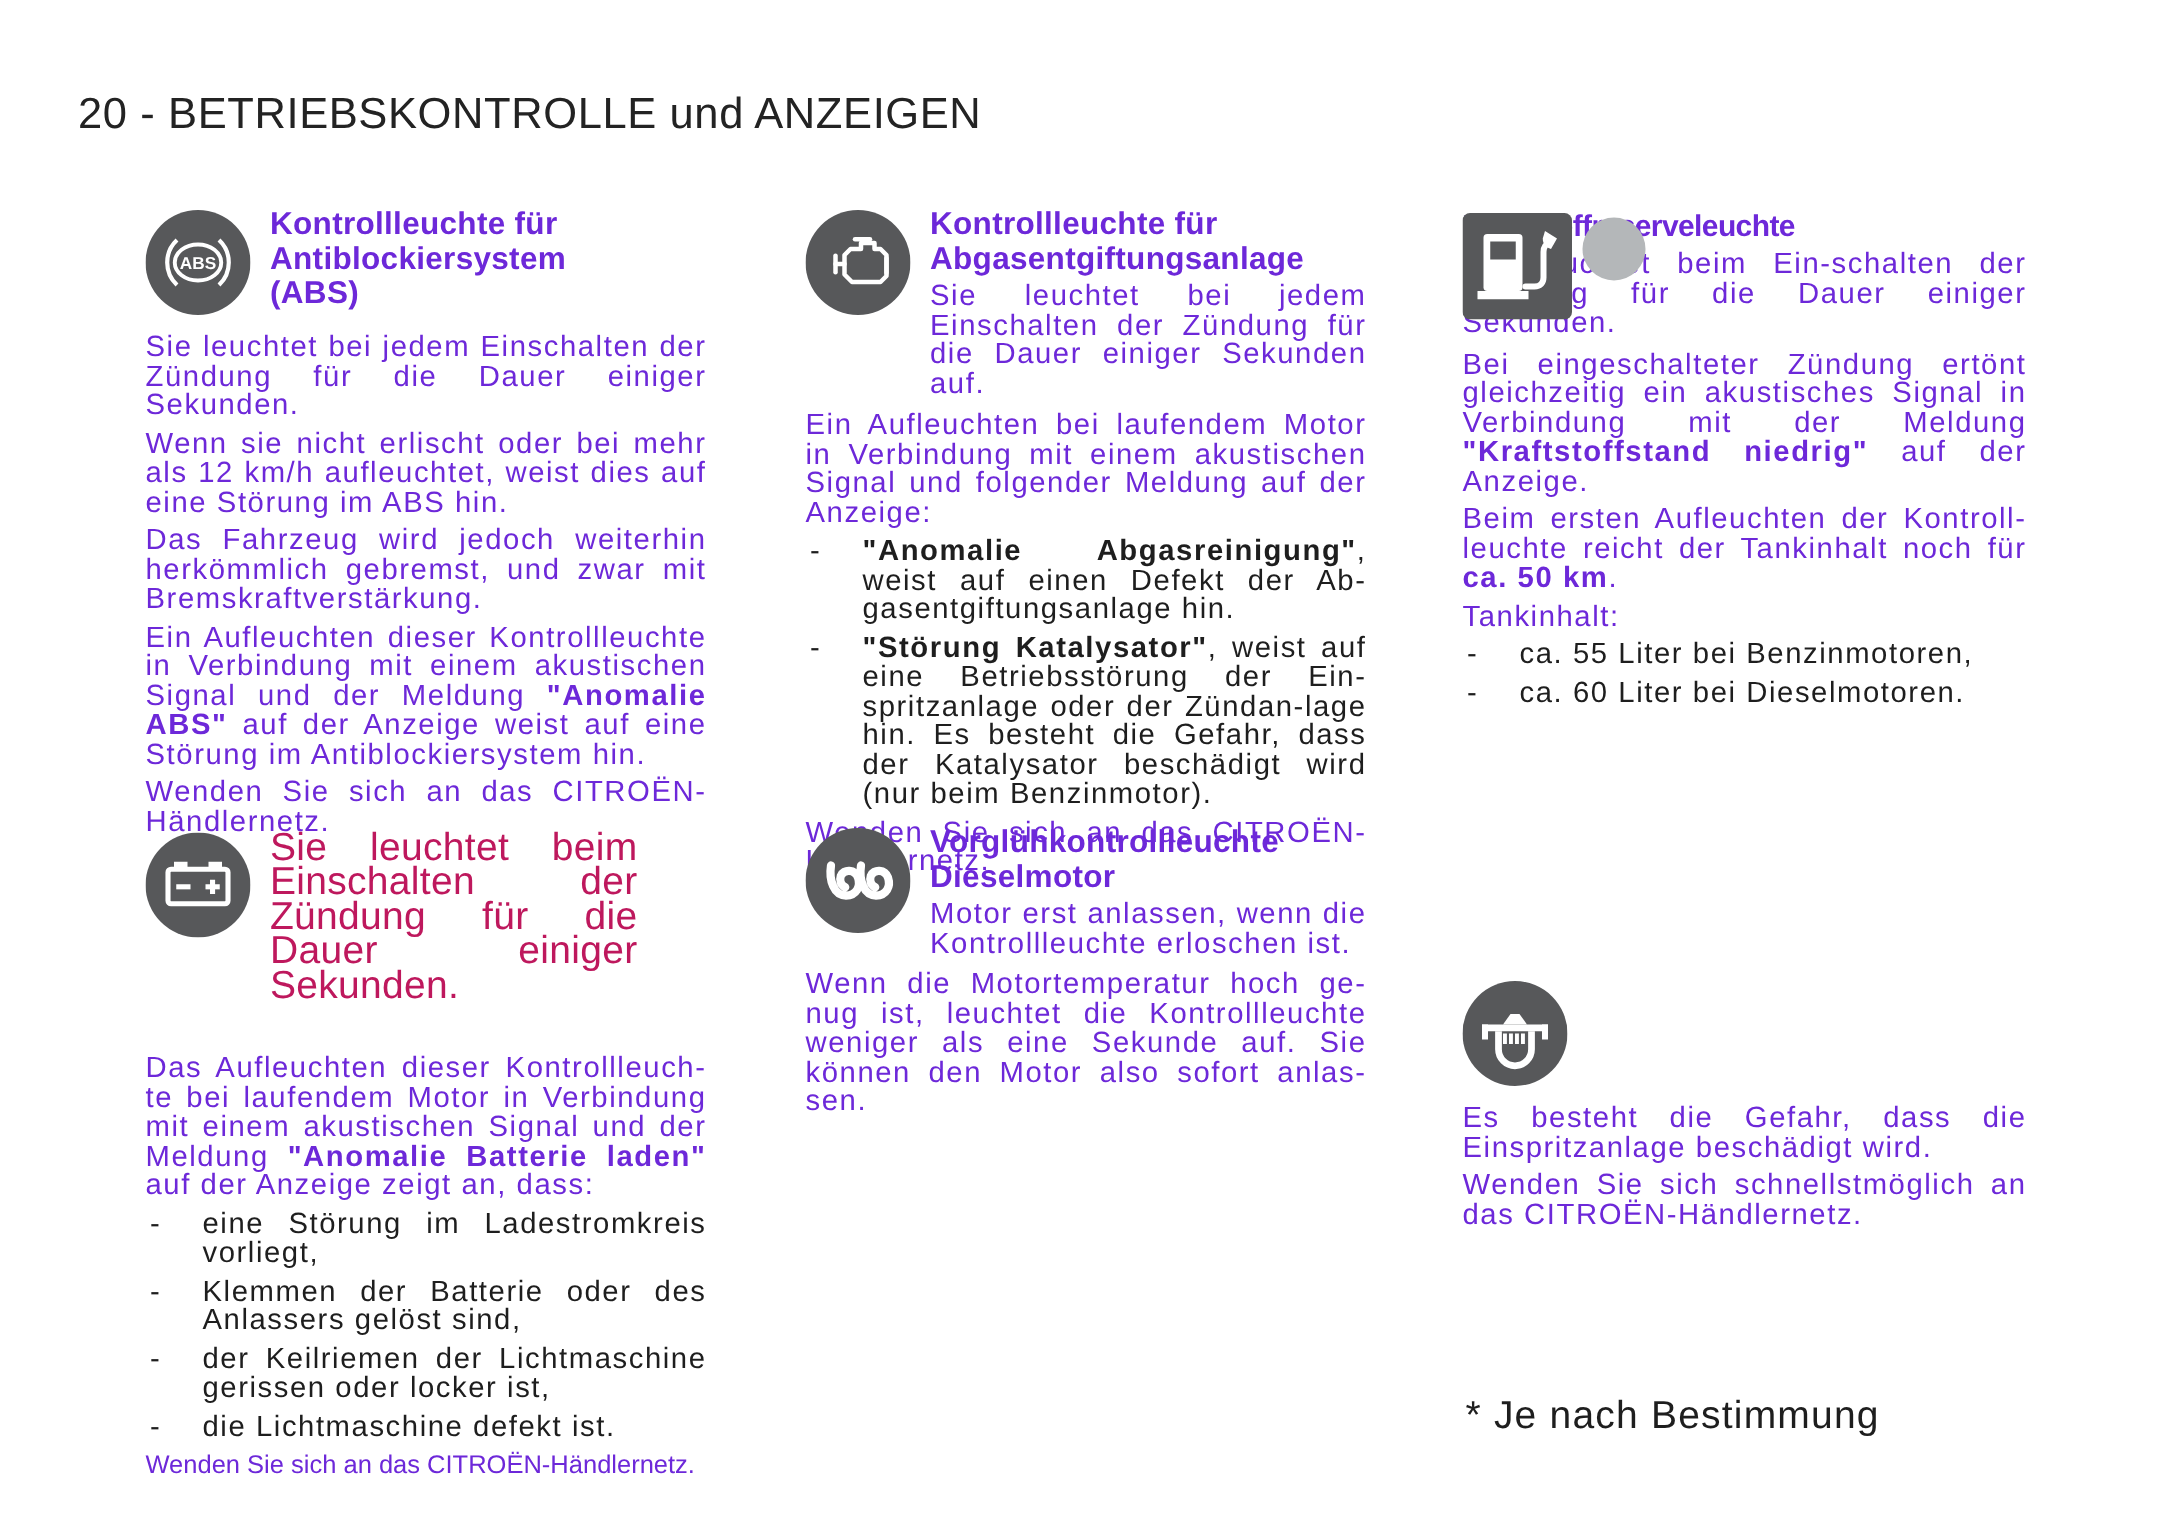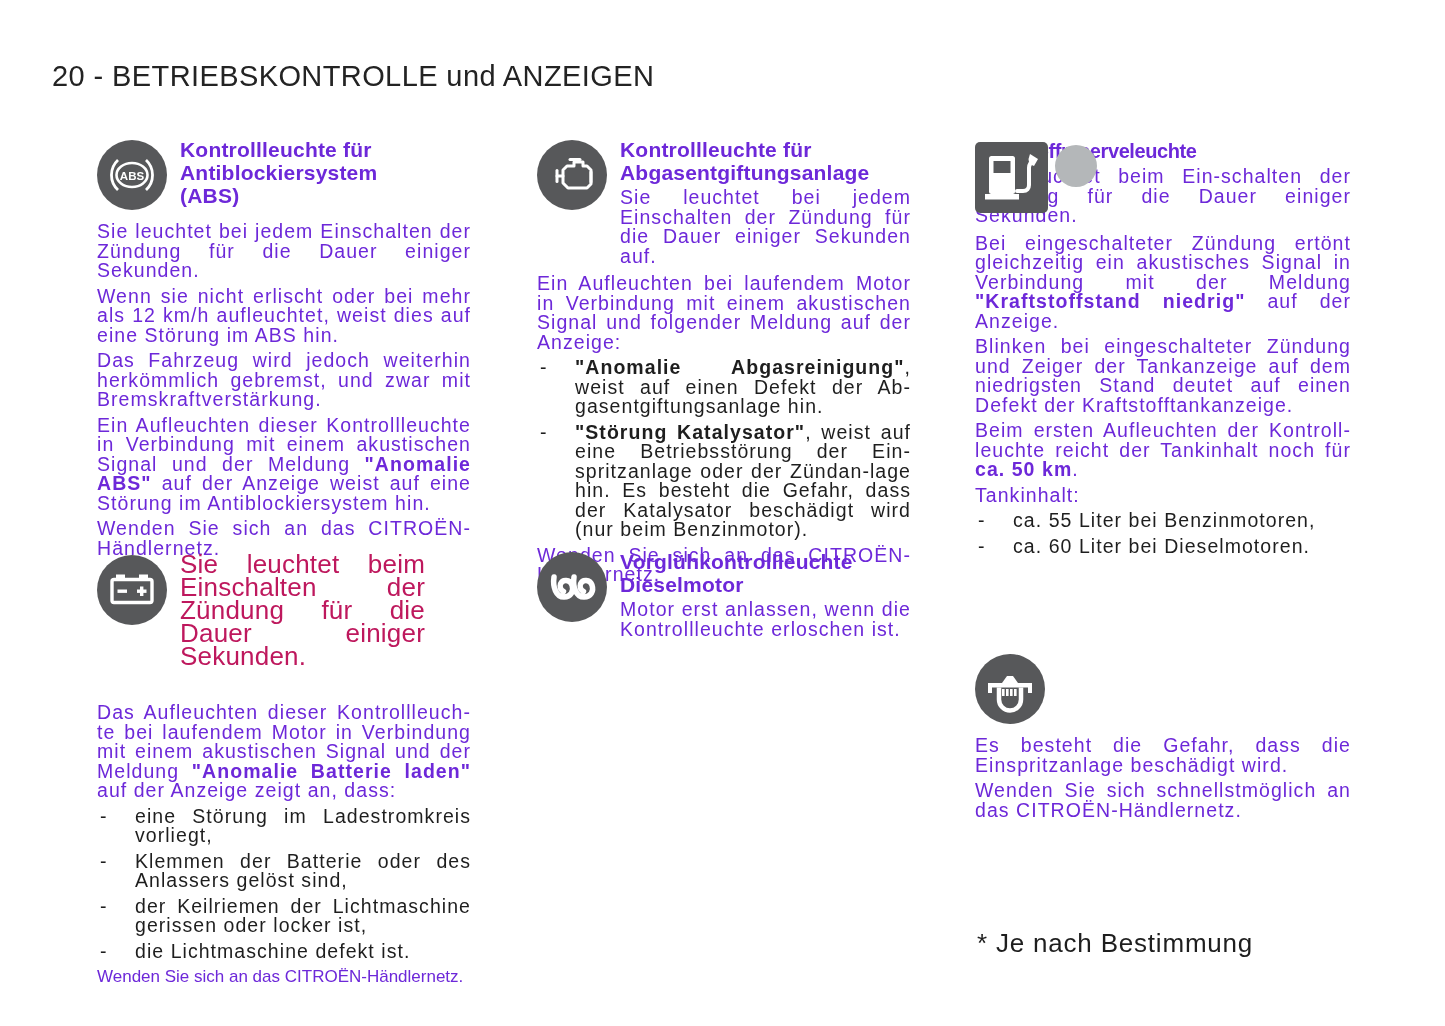--- a/index.html
+++ b/index.html
@@ -156,20 +156,21 @@
           <path d="M17 25 c-1.5 10 2 20 10 20 c7 0 10 -6 8 -12 c-2 -5.5 -9.5 -6 -11.5 -1 c-1 3 0 6 3 7.5"></path>
           <path d="M37 25 c-1.5 10 2 20 10 20 c7 0 10 -6 8 -12 c-2 -5.5 -9.5 -6 -11.5 -1 c-1 3 0 6 3 7.5"></path>
         </g>
       </svg>
     </span>
     <div class="ind">
       <h3 class="ttl">Vorglühkontrollleuchte Dieselmotor</h3>
       <p class="bt lead">Motor erst anlassen, wenn die Kontrollleuchte erloschen ist.</p>
     </div>
   </div>
+  <p class="bt">Wenn die Motortemperatur hoch ge-nug ist, leuchtet die Kontrollleuchte weniger als eine Sekunde auf. Sie können den Motor also sofort anlas-sen.</p>
 </section>
 
 <section class="sec" style="left:975px; top:140px; width:376px;">
   <div class="iconrow">
     <span class="icn">
       <svg width="73" height="71" viewBox="0 0 73 71">
         <rect width="73" height="71" rx="5" fill="#57585a"></rect>
         <rect x="14" y="14" width="26" height="38" rx="2.5" fill="#fff"></rect>
         <rect x="10" y="52" width="34" height="5.5" fill="#fff"></rect>
         <rect x="18.5" y="19" width="17" height="12" fill="#57585a"></rect>
@@ -177,21 +178,20 @@
         <path d="M55 12 l8 5 -4 7 c-3.5 -1 -5.5 -3.5 -5.5 -7 z" fill="#fff"></path>
       </svg>
     </span>
     <span class="lamp-gray"></span>
     <div class="ind2">
       <h3 class="ttl ttl-tight">Kraftstoffreserveleuchte</h3>
       <p class="bt lead">Sie leuchtet beim Ein-schalten der Zündung für die Dauer einiger Sekunden.</p>
     </div>
   </div>
   <p class="bt"><span>Bei eingeschalteter Zündung ertönt gleichzeitig ein akustisches Signal in Verbindung mit der Meldung </span><span class="b">"Kraftstoffstand niedrig"</span><span> auf der Anzeige.</span></p>
-  <p class="bt">Blinken bei eingeschalteter Zündung und Zeiger der Tankanzeige auf dem niedrigsten Stand deutet auf einen Defekt der Kraftstofftankanzeige.</p>
   <p class="bt"><span>Beim ersten Aufleuchten der Kontroll-leuchte reicht der Tankinhalt noch für </span><span class="b">ca. 50 km</span><span>.</span></p>
   <p class="bt">Tankinhalt:</p>
   <div class="bullet" style="margin-top:4px;">
     <span class="dash">-</span>
     <div class="btxt">ca. 55 Liter bei Benzinmotoren,</div>
   </div>
   <div class="bullet" style="margin-top:4px;">
     <span class="dash">-</span>
     <div class="btxt">ca. 60 Liter bei Dieselmotoren.</div>
   </div>

